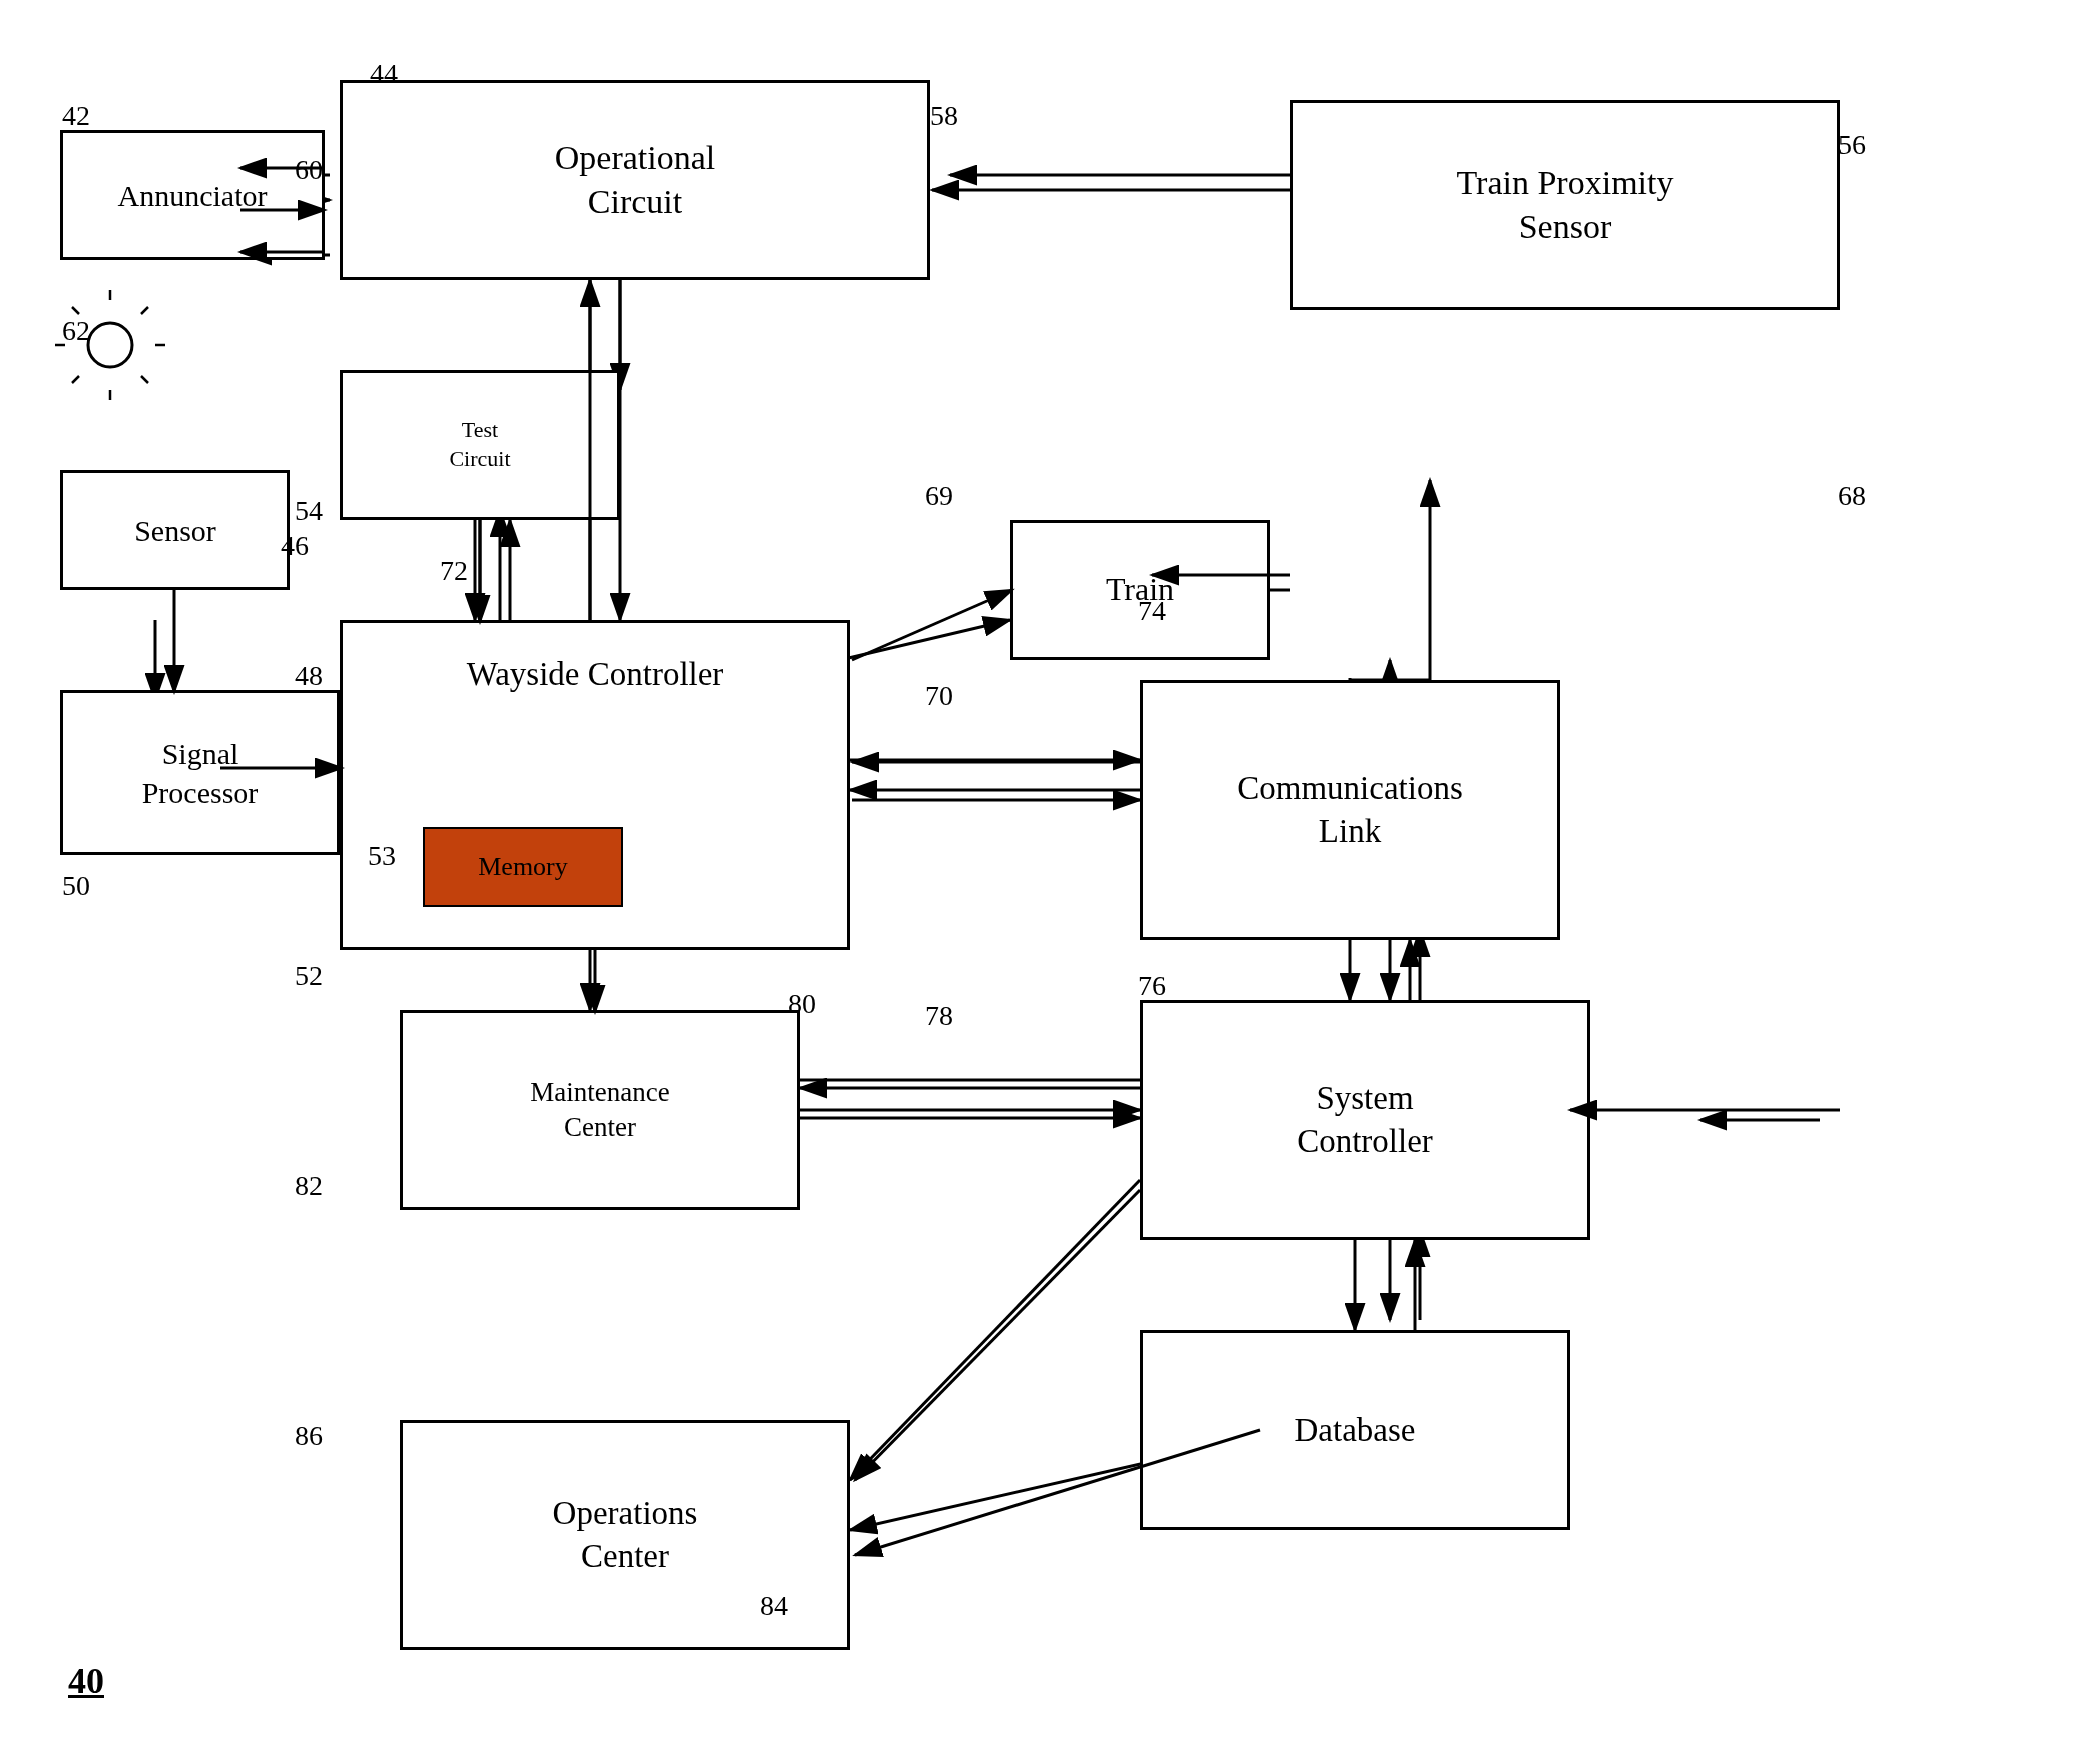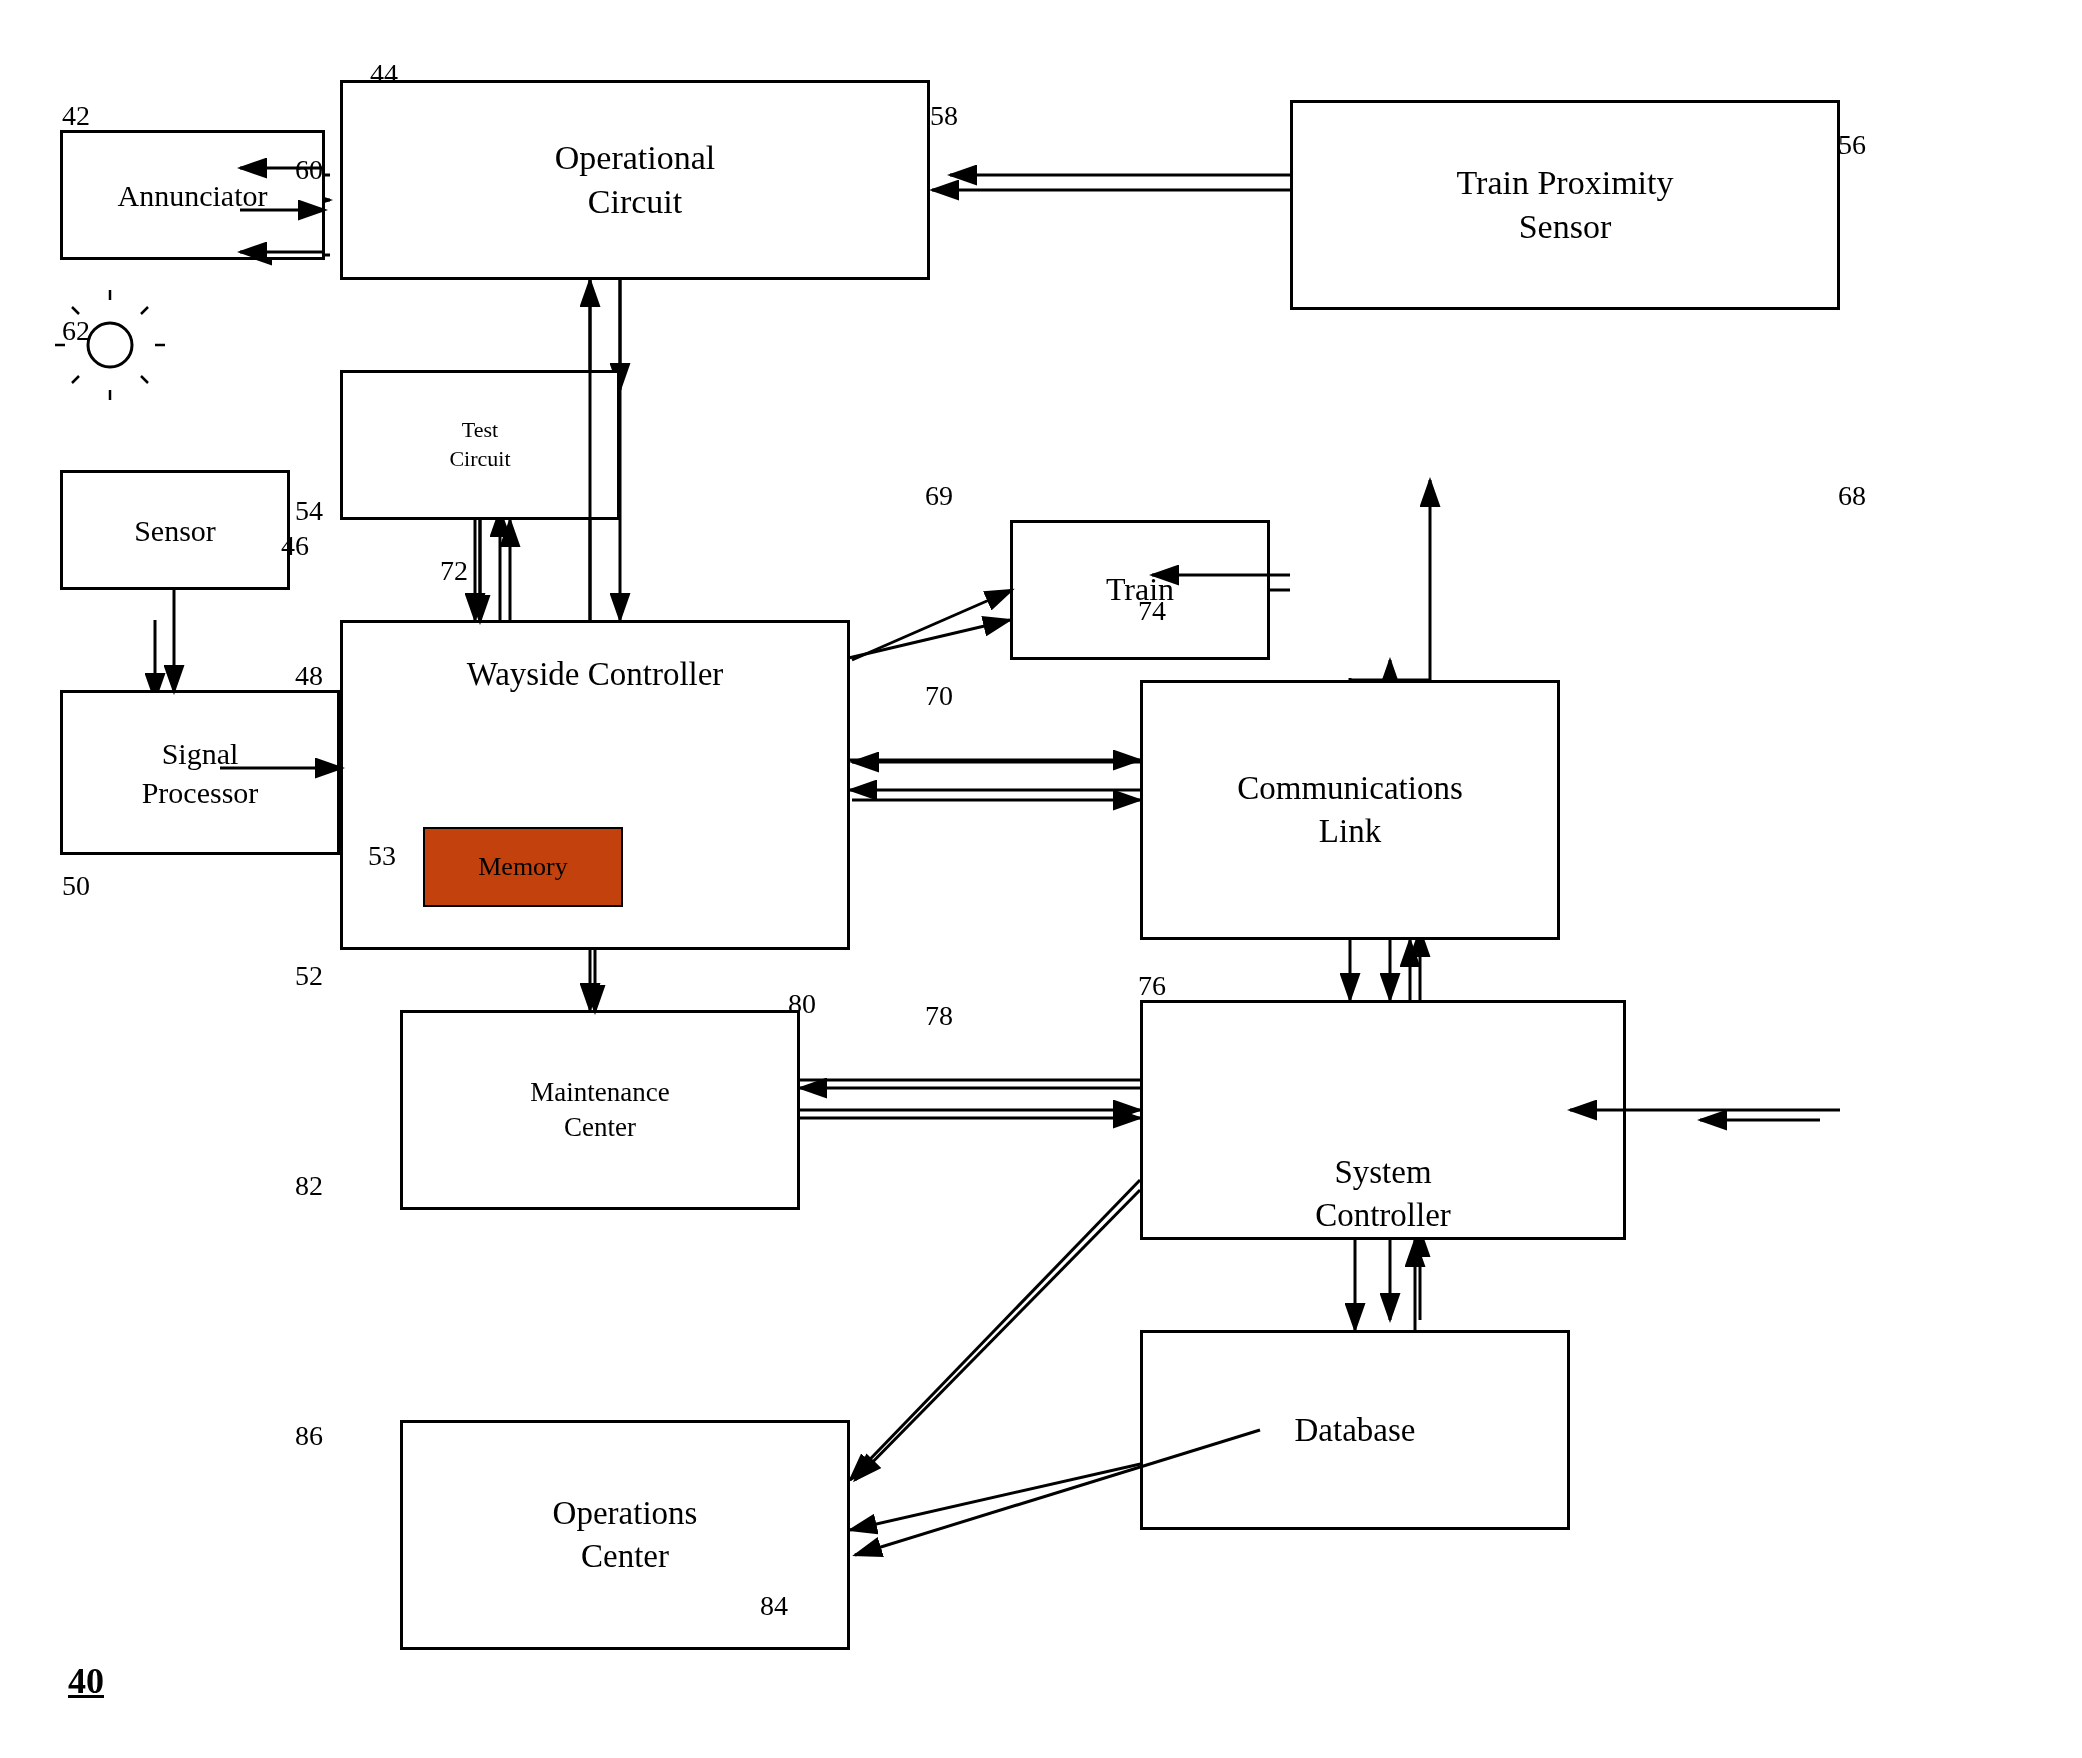--- a/index.html
+++ b/index.html
@@ -163,21 +163,21 @@
   </div>
 
   <div class="box" style="left:1140px; top:680px; width:420px; height:260px; font-size:33px;">
     <span>Communications<br>Link</span>
   </div>
 
   <div class="box" style="left:400px; top:1010px; width:400px; height:200px; font-size:27px;">
     <span>Maintenance<br>Center</span>
   </div>
 
-  <div class="box" style="left:1140px; top:1000px; width:486px; height:240px; font-size:33px;align-items:flex-end;">
+  <div class="box" style="left:1140px; top:1000px; width:450px; height:240px; font-size:33px;">
     <span>System<br>Controller</span>
   </div>
 
   <div class="box" style="left:1140px; top:1330px; width:430px; height:200px; font-size:33px;">
     <span>Database</span>
   </div>
 
   <div class="box" style="left:400px; top:1420px; width:450px; height:230px; font-size:33px;">
     <span>Operations<br>Center</span>
   </div>

